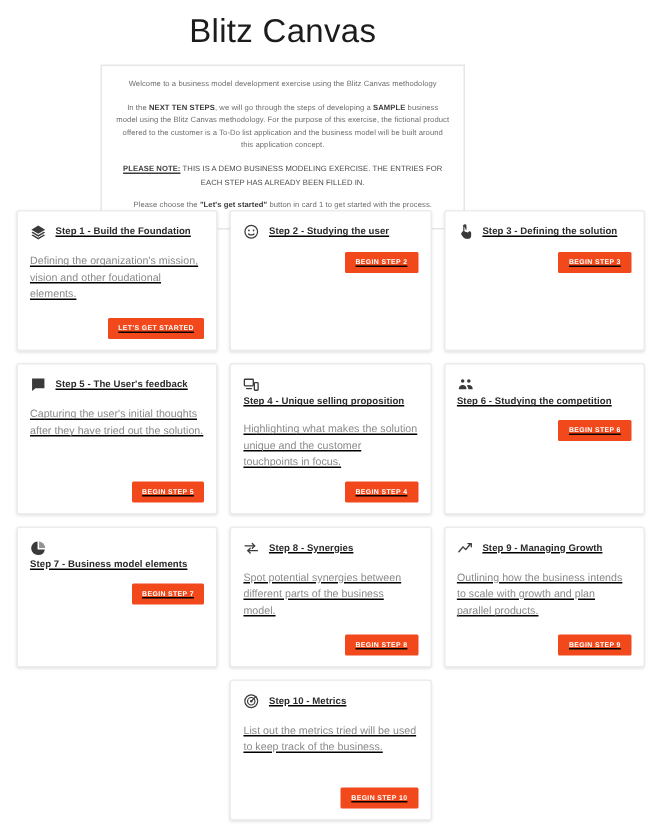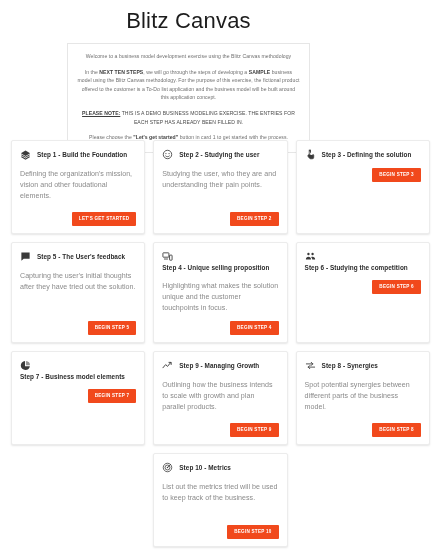--- a/index.html
+++ b/index.html
@@ -56,20 +56,21 @@
     left: 7px;
     top: 140px;
     width: 427px;
     display: flex;
     flex-wrap: wrap;
   }
   .cell {
     width: 142.3px;
     padding: 0 4px 8px 4px;
     display: flex;
+    text-decoration: underline;
   }
 
   .card {
     position: relative;
     flex: 1;
     background: #ffffff;
     border: 1px solid #ececec;
     border-radius: 2px;
     box-shadow: 0 1px 2px rgba(0,0,0,0.10);
     padding: 8px 8px 7px 8px;
@@ -186,21 +187,20 @@
             <span class="card-icon">
               <svg viewBox="0 0 24 24" fill="none" stroke="currentColor" stroke-width="1.8">
                 <circle cx="12" cy="12" r="9.2"></circle>
                 <circle cx="8.6" cy="10" r="1.25" fill="currentColor" stroke="none"></circle>
                 <circle cx="15.4" cy="10" r="1.25" fill="currentColor" stroke="none"></circle>
                 <path d="M8 15.2c1 1 2.4 1.5 4 1.5s3-0.5 4-1.5" stroke-linecap="round"></path>
               </svg>
             </span>
             <div class="card-title">Step 2 - Studying the user</div>
           </div>
-          <div class="card-body">Studying the user, who they are and understanding their pain points.</div>
           <div class="card-foot">
             <button class="cta">BEGIN STEP 2</button>
           </div>
         </div>
       </div>
       <div class="cell">
         <div class="card">
           <div class="card-head">
             <span class="card-icon">
               <svg viewBox="0 0 24 24" fill="none" stroke="currentColor" stroke-width="1.7" stroke-linecap="round" stroke-linejoin="round">
@@ -281,52 +281,52 @@
           </div>
           <div class="card-foot">
             <button class="cta">BEGIN STEP 7</button>
           </div>
         </div>
       </div>
       <div class="cell">
         <div class="card">
           <div class="card-head">
             <span class="card-icon">
-              <svg viewBox="0 0 24 24" fill="none" stroke="currentColor" stroke-width="2" stroke-linecap="round" stroke-linejoin="round">
-                <path d="M2 17 8 10l4 4 7-8.5"></path>
-                <path d="M15.2 5.2H20v4.6"></path>
-              </svg>
-            </span>
-            <div class="card-title">Step 9 - Managing Growth</div>
-          </div>
-          <div class="card-body">Outlining how the business intends to scale with growth and plan parallel products.</div>
-          <div class="card-foot">
-            <button class="cta">BEGIN STEP 9</button>
-          </div>
-        </div>
-      </div>
-      <div class="cell">
-        <div class="card">
-          <div class="card-head">
-            <span class="card-icon">
               <svg viewBox="0 0 24 24" fill="none" stroke="currentColor" stroke-width="1.9" stroke-linecap="round" stroke-linejoin="round">
                 <path d="M3 8.5h14"></path>
                 <path d="M13.5 5 17 8.5 13.5 12"></path>
                 <path d="M21 15.5H7"></path>
                 <path d="M10.5 12 7 15.5 10.5 19"></path>
               </svg>
             </span>
             <div class="card-title">Step 8 - Synergies</div>
           </div>
           <div class="card-body">Spot potential synergies between different parts of the business model.</div>
           <div class="card-foot">
             <button class="cta">BEGIN STEP 8</button>
           </div>
         </div>
       </div>
+      <div class="cell">
+        <div class="card">
+          <div class="card-head">
+            <span class="card-icon">
+              <svg viewBox="0 0 24 24" fill="none" stroke="currentColor" stroke-width="2" stroke-linecap="round" stroke-linejoin="round">
+                <path d="M2 17 8 10l4 4 7-8.5"></path>
+                <path d="M15.2 5.2H20v4.6"></path>
+              </svg>
+            </span>
+            <div class="card-title">Step 9 - Managing Growth</div>
+          </div>
+          <div class="card-body">Outlining how the business intends to scale with growth and plan parallel products.</div>
+          <div class="card-foot">
+            <button class="cta">BEGIN STEP 9</button>
+          </div>
+        </div>
+      </div>
       <div class="cell cell-spacer"></div>
       <div class="cell">
         <div class="card">
           <div class="card-head">
             <span class="card-icon">
               <svg viewBox="0 0 24 24" fill="none" stroke="currentColor" stroke-width="1.7">
                 <circle cx="12" cy="12" r="9.3"></circle>
                 <circle cx="12" cy="12" r="5.4"></circle>
                 <circle cx="12" cy="12" r="1.7" fill="currentColor" stroke="none"></circle>
                 <path d="M12 12 19 5" stroke-linecap="round"></path>

